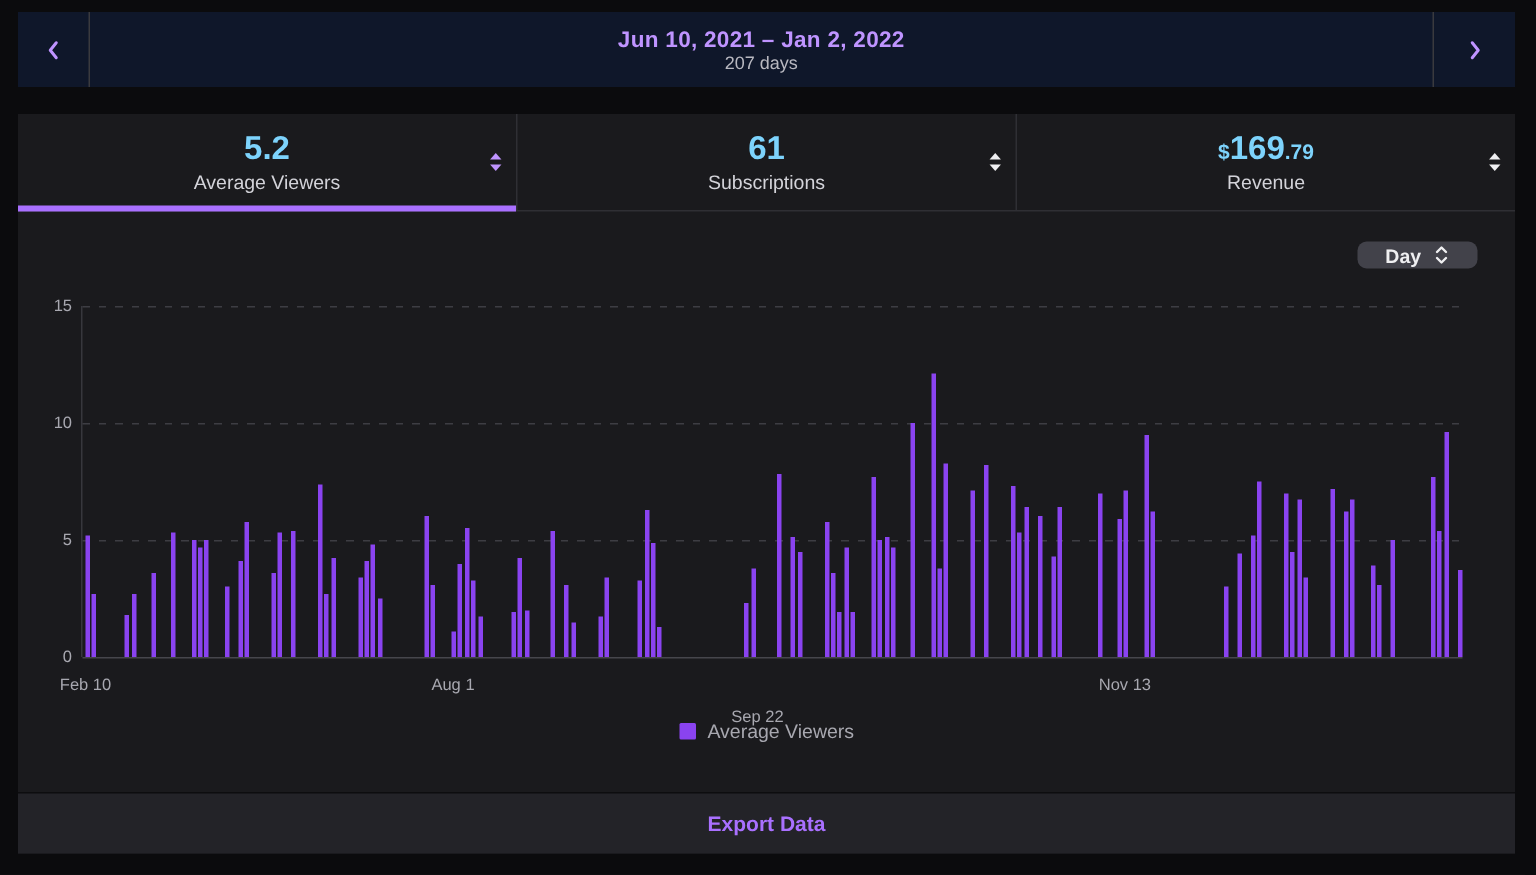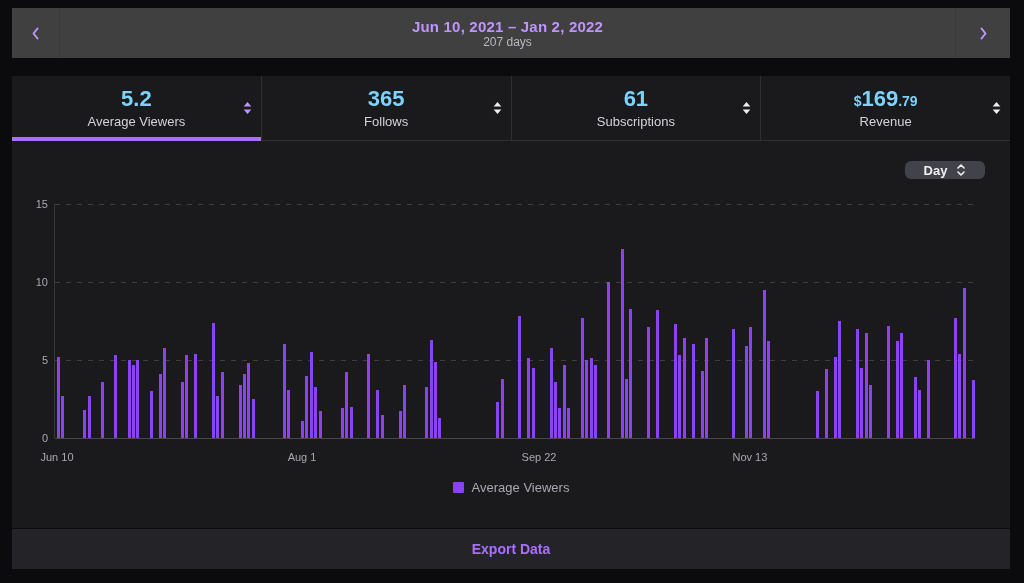--- a/index.html
+++ b/index.html
@@ -8,21 +8,21 @@
     background:#0b0b0d;
     font-family:"Liberation Sans", sans-serif;
     color:#efeff1;
     overflow:hidden;
   }
   .page { position:relative; width:1024px; height:583px; background:#0b0b0d; }
 
   
   .header-bar {
     position:absolute; left:12px; top:8px; width:998px; height:50px;
-    background:#404040; display:flex; align-items:stretch;
+    background:#0f172a; display:flex; align-items:stretch;
   }
   .nav-btn {
     width:48px; display:flex; align-items:center; justify-content:center;
     cursor:pointer; background:transparent; border:none;
   }
   .nav-btn.prev { border-right:1px solid #3a3a3e; }
   .nav-btn.next { width:55px; border-left:1px solid #3a3a3e; }
   .header-center {
     flex:1; display:flex; flex-direction:column; align-items:center; justify-content:center;
   }
@@ -137,31 +137,20 @@
         <div class="stat-label">Average Viewers</div>
         <span class="sort-icon">
           <svg width="9" height="14" viewBox="0 0 9 14" fill="currentColor">
               <path d="M4.5 1 L8.3 5.4 H0.7 Z"></path>
               <path d="M4.5 13 L0.7 8.6 H8.3 Z"></path>
             </svg>
         </span>
         <div class="stat-underline"></div>
       </div>
 
-      <div class="stat-cell">
-        <div class="stat-value"><span>365</span></div>
-        <div class="stat-label">Follows</div>
-        <span class="sort-icon">
-          <svg width="9" height="14" viewBox="0 0 9 14" fill="currentColor">
-              <path d="M4.5 1 L8.3 5.4 H0.7 Z"></path>
-              <path d="M4.5 13 L0.7 8.6 H8.3 Z"></path>
-            </svg>
-        </span>
-
-      </div>
 
       <div class="stat-cell">
         <div class="stat-value"><span>61</span></div>
         <div class="stat-label">Subscriptions</div>
         <span class="sort-icon">
           <svg width="9" height="14" viewBox="0 0 9 14" fill="currentColor">
               <path d="M4.5 1 L8.3 5.4 H0.7 Z"></path>
               <path d="M4.5 13 L0.7 8.6 H8.3 Z"></path>
             </svg>
         </span>
@@ -291,23 +280,23 @@
             <div class="bar" style="left: 907.617px; height: 149.76px; background: rgb(138, 67, 240);"></div>
             <div class="bar" style="left: 916.5px; height: 57.72px; background: rgb(138, 67, 240);"></div>
           </div>
         <div id="yLabels">
             <span class="y-label" style="top: 290px;">0</span>
             <span class="y-label" style="top: 212px;">5</span>
             <span class="y-label" style="top: 134px;">10</span>
             <span class="y-label" style="top: 56px;">15</span>
           </div>
         <div id="xLabels">
-            <span class="x-label" style="left: 45px;">Jun 10</span>
+            <span class="x-label" style="left: 45px;">Feb 10</span>
             <span class="x-label" style="left: 290px;">Aug 1</span>
-            <span class="x-label" style="left: 527px;">Sep 22</span>
+            <span class="x-label" style="left: 493px; margin-top: 21px;">Sep 22</span>
             <span class="x-label" style="left: 737.913px;">Nov 13</span>
           </div>
       </div>
 
       <div class="legend">
         <span class="legend-swatch" id="legendSwatch" style="background: rgb(138, 67, 240);"></span>
         <span class="legend-label">Average Viewers</span>
       </div>
     </div>
 

